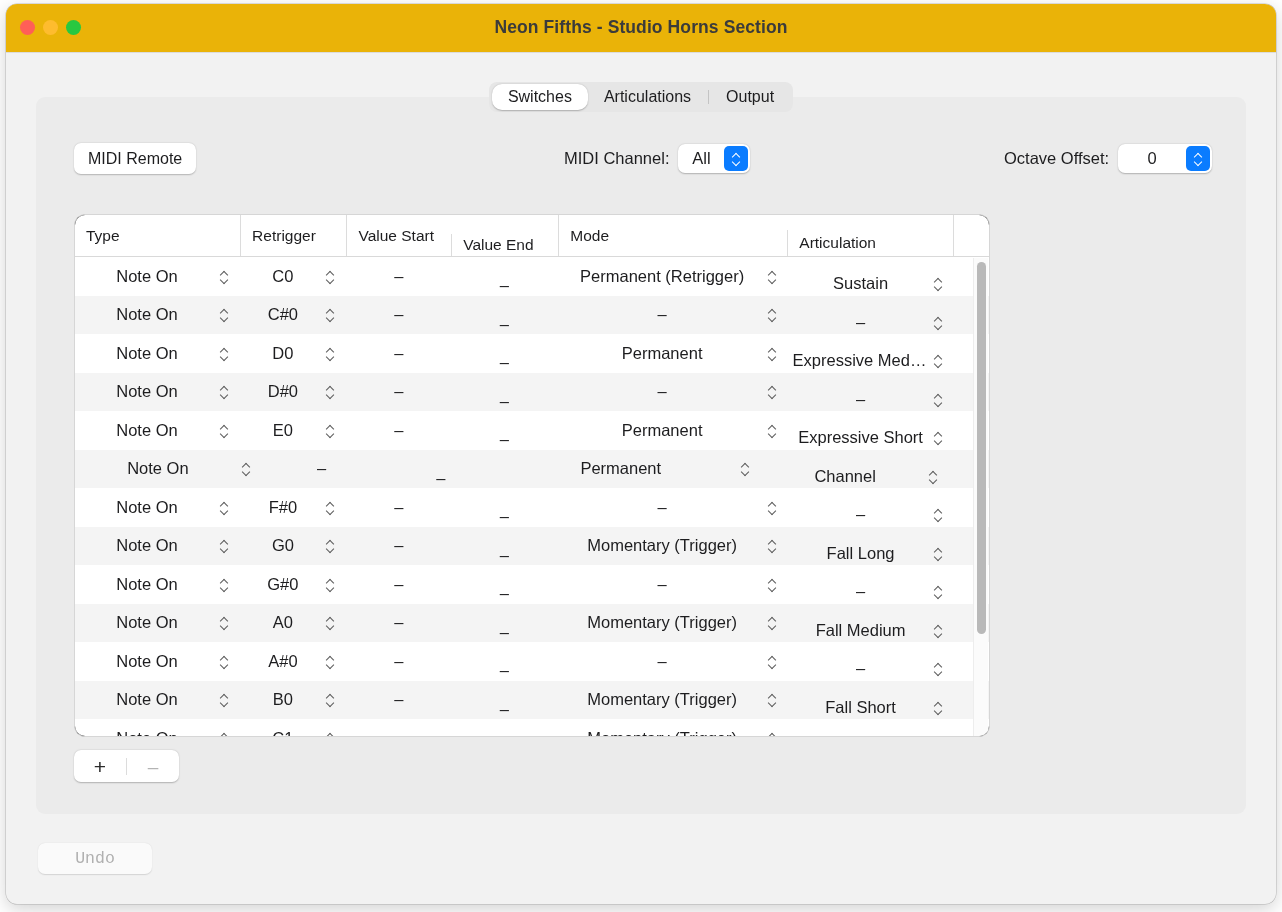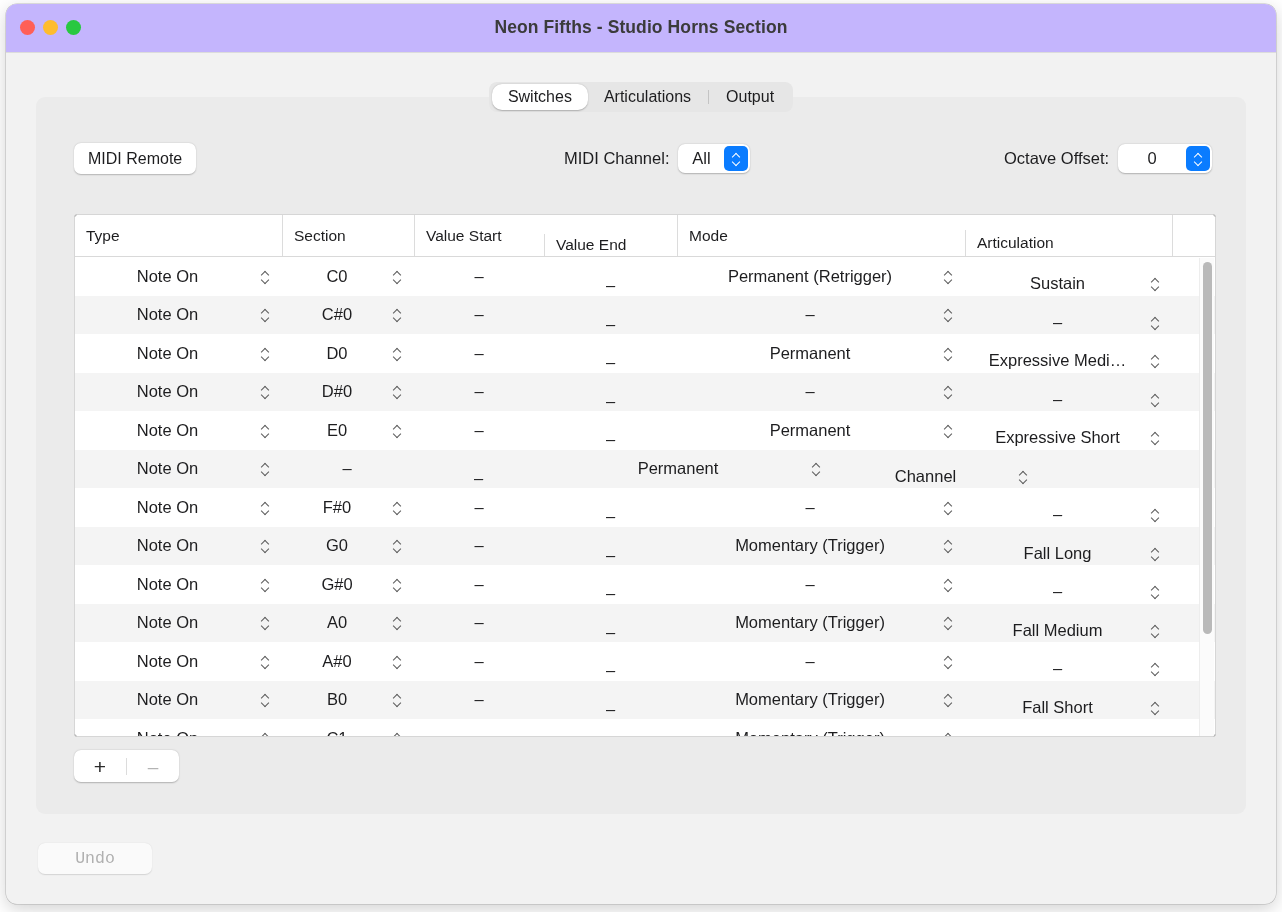--- a/index.html
+++ b/index.html
@@ -24,21 +24,21 @@
     height: 900px;
     background: #f2f2f2;
     border-radius: 11px;
     box-shadow: 0 0 0 0.5px rgba(0,0,0,0.22), 0 5px 18px rgba(0,0,0,0.18);
     overflow: hidden;
   }
 
   .titlebar {
     position: relative;
     height: 48px;
-    background: #c4b5fd;
+    background: #eab308;
     border-bottom: 1px solid #dcdcdc;
     padding-left: 28px;
   }
   .traffic {
     position: absolute;
     left: 14px;
     top: 16px;
     display: flex;
     gap: 8px;
   }
@@ -199,25 +199,25 @@
     top: -1px;
   }
   #midi-channel-group { left: 528px; }
   #octave-offset-group { left: 968px; }
 
   
   .table-wrap {
     position: absolute;
     left: 38px;
     top: 117px;
-    width: 1142px;
+    width: 916px;
     height: 523px;
     background: #000000;
     border: 1px solid #d6d6d6;
-    border-radius: 3px;
+    border-radius: 11px;
     box-sizing: border-box;
     overflow: hidden;
   }
   .thead {
     display: flex;
     height: 42px;
     background: #ffffff;
     border-bottom: 1px solid #d9d9d9;
     box-sizing: border-box;
   }
@@ -408,21 +408,21 @@
             <span class="ch up"></span>
               <span class="ch down"></span>
           </span>
         </div>
       </div>
     </div>
 
     <div class="table-wrap">
       <div class="thead">
         <div class="th c-type">Type</div>
-        <div class="th c-sel">Section</div>
+        <div class="th c-sel">Retrigger</div>
         <div class="th c-vs">Value Start</div>
         <div class="th c-ve">Value End</div>
         <div class="th c-mode">Mode</div>
         <div class="th c-art">Articulation</div>
         <div class="th c-last"></div>
       </div>
       <div class="tbody" id="tbody">
           <div class="trow odd">
             <div class="cell c-type">
               <span class="txt">Note On</span>

